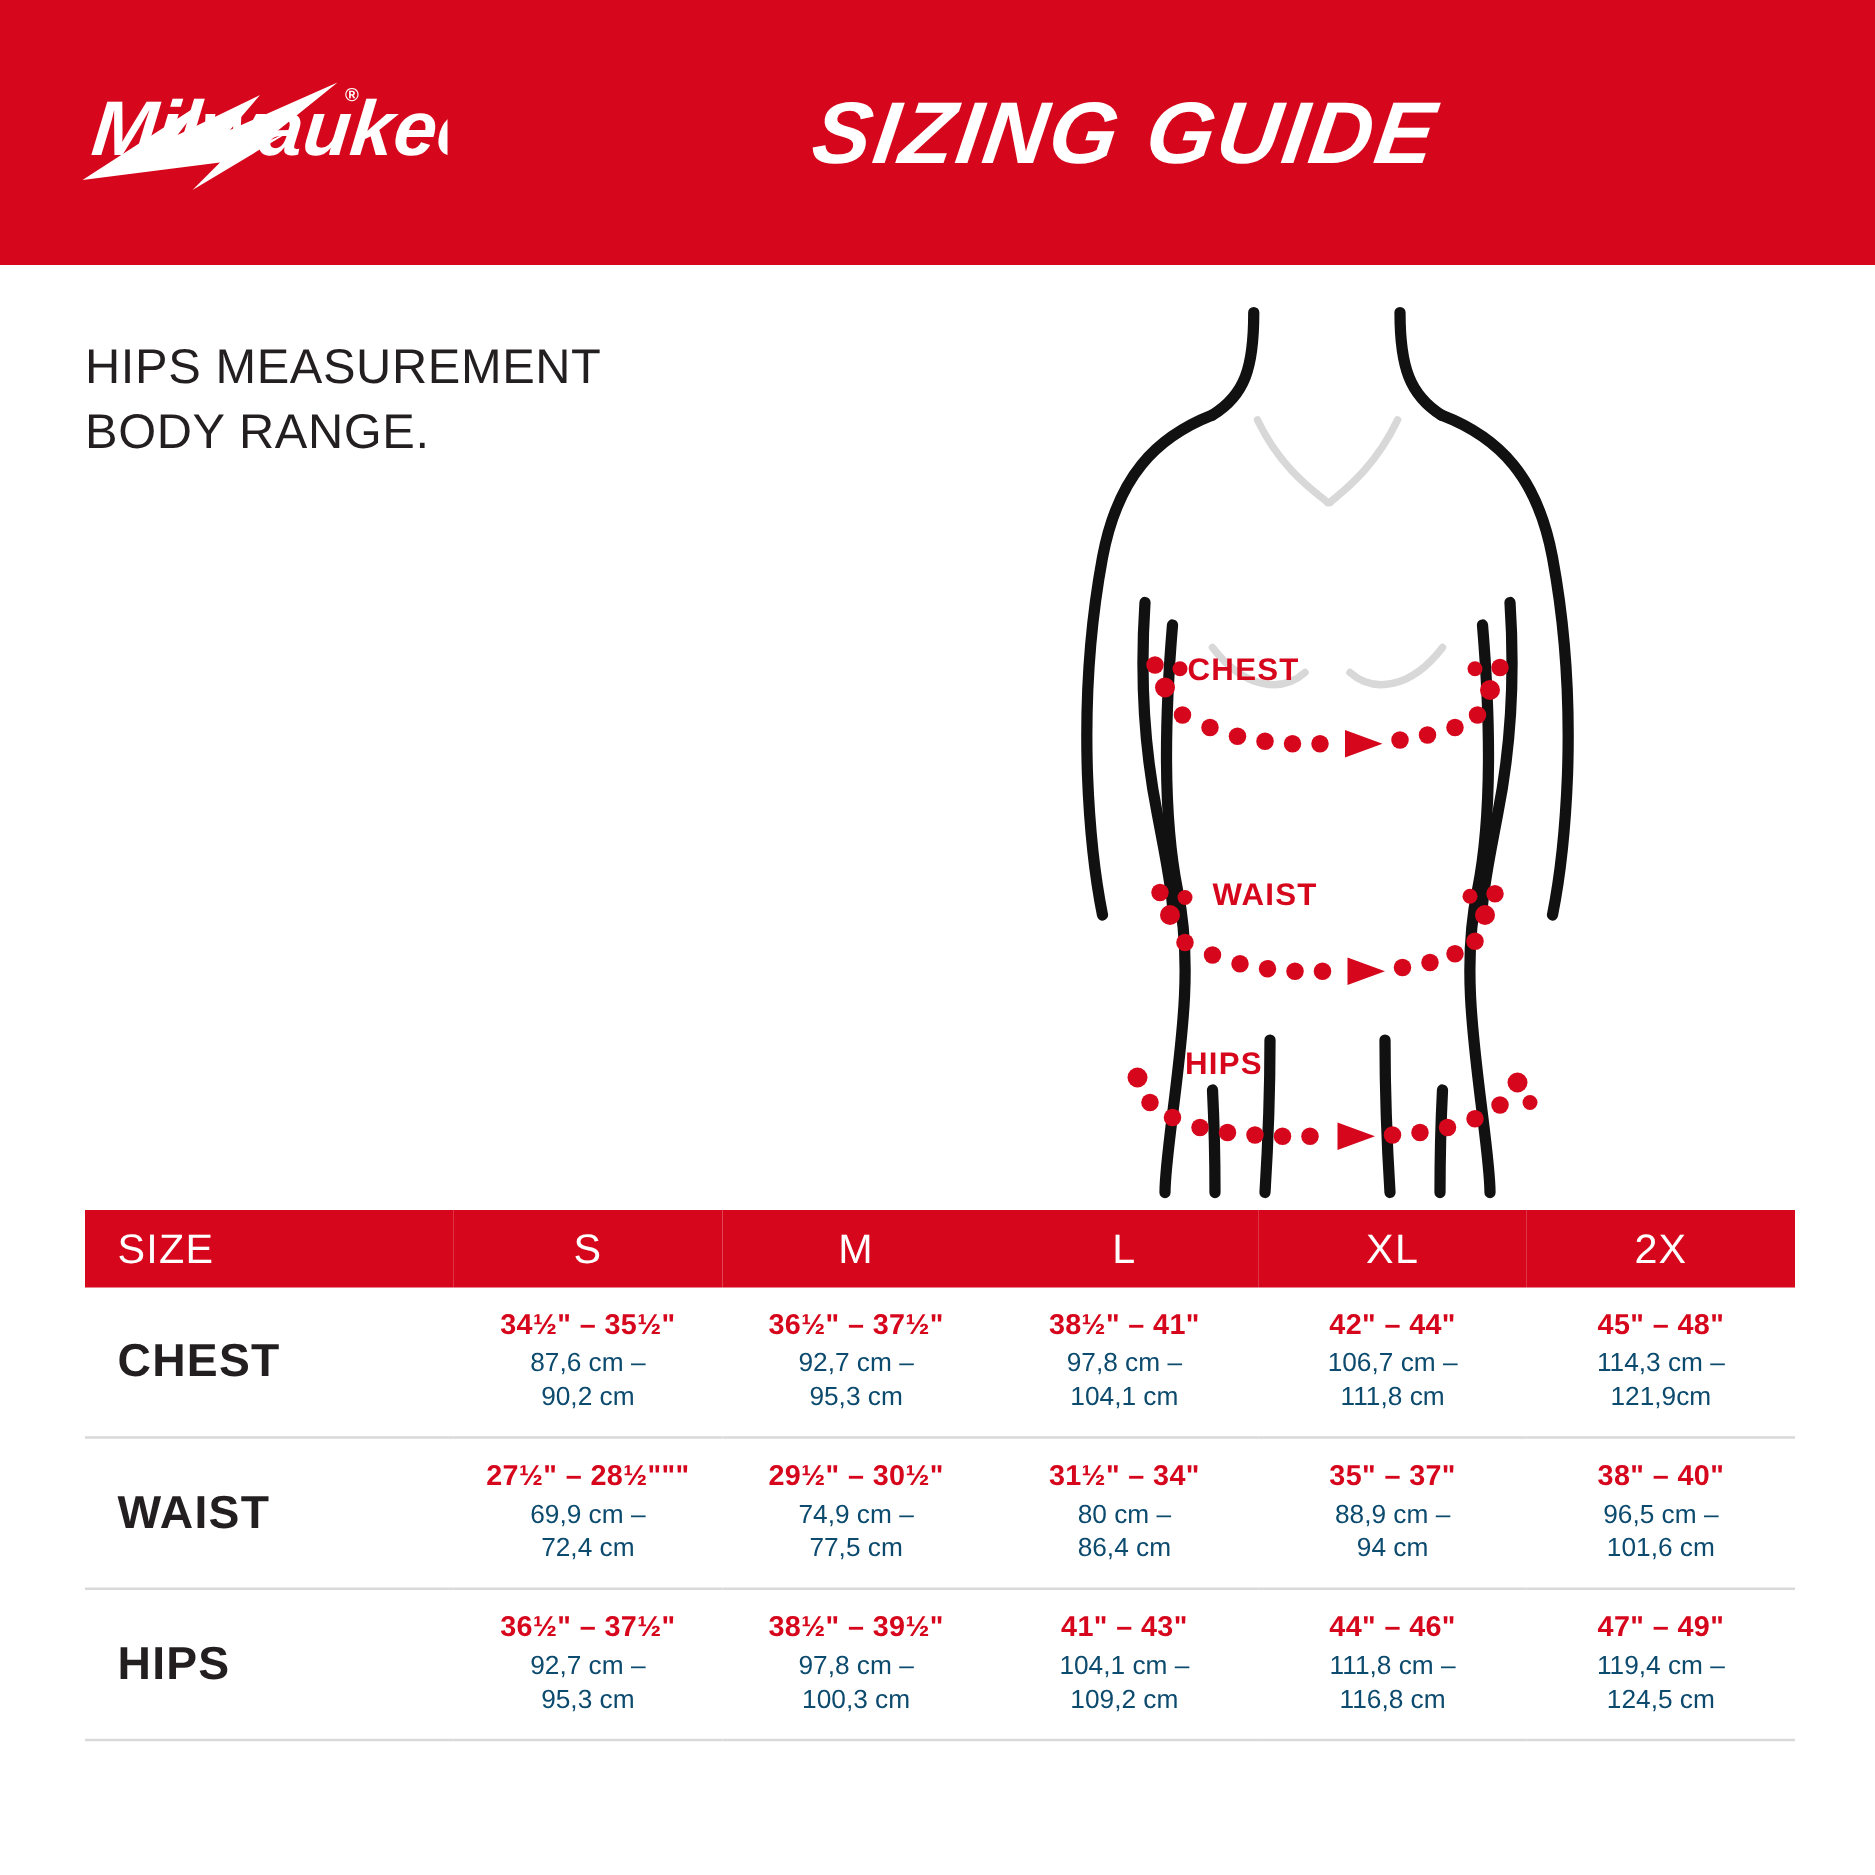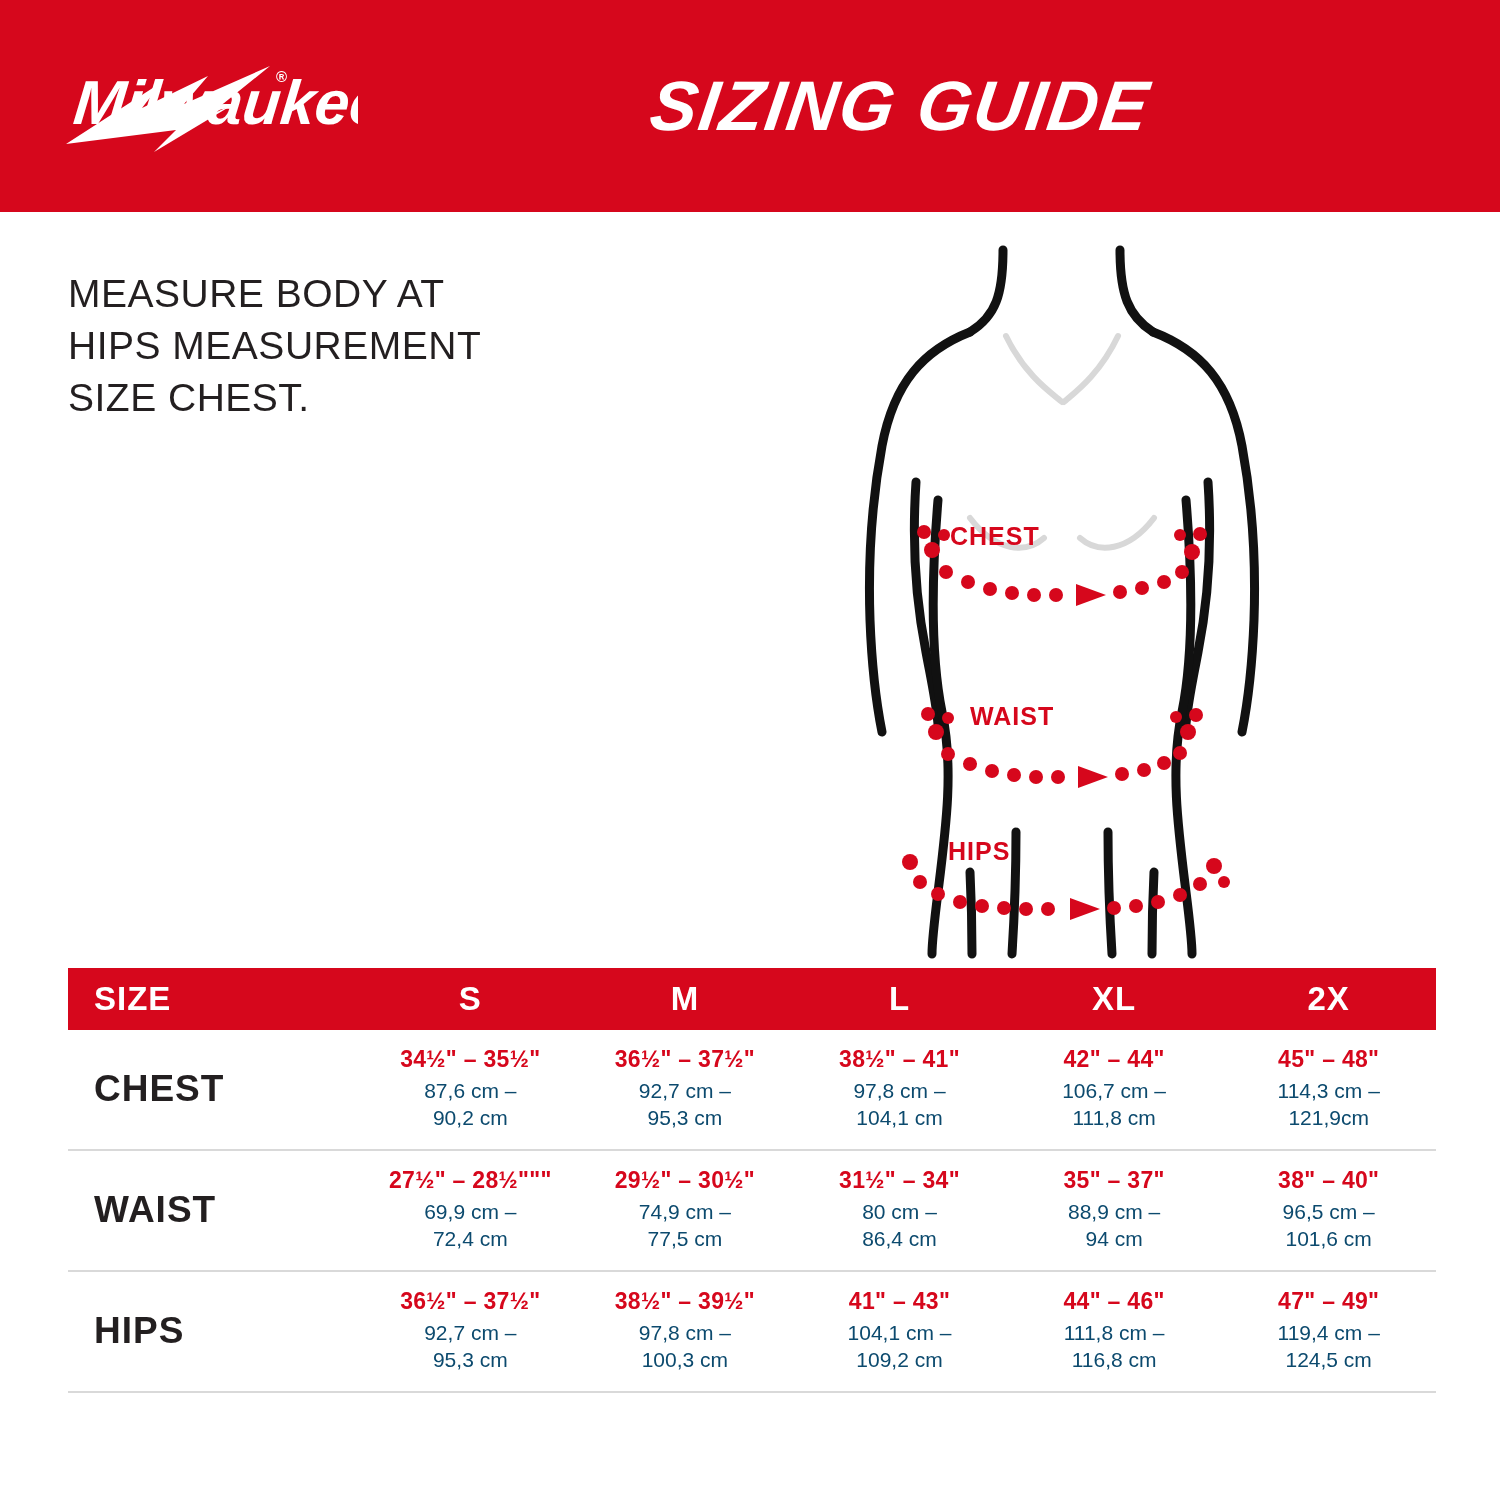--- a/index.html
+++ b/index.html
@@ -117,21 +117,21 @@
     border-collapse: collapse;
     table-layout: fixed;
   }
   thead tr {
     background: #d6071c;
     height: 62px;
   }
   thead th {
     color: #ffffff;
     font-size: 33px;
-    font-weight: bold;
+    font-weight: normal;
     letter-spacing: 1px;
     text-align: center;
     vertical-align: middle;
   }
   thead th.size-col {
     text-align: left;
     padding-left: 26px;
     width: 268px;
   }
   tbody tr {
@@ -177,23 +177,22 @@
         <text x="22" y="76" font-family="Liberation Sans, sans-serif" font-size="62" font-weight="bold" font-style="italic" fill="#ffffff" transform="skewX(-6)">Milwaukee</text>
       </svg>
     </div>
     <div class="reg-mark">®</div>
     <div class="header-title">
       <span>SIZING GUIDE</span>
     </div>
   </div>
 
   <div class="intro">
-    <div>MEASURE BODY AT</div>
     <div>HIPS MEASUREMENT</div>
-    <div>SIZE CHEST.</div>
+    <div>BODY RANGE.</div>
   </div>
 
   <div class="figure">
     <svg width="520" height="730" viewBox="0 0 520 730" xmlns="http://www.w3.org/2000/svg">
       <g fill="none" stroke="#111111" stroke-width="9" stroke-linecap="round" stroke-linejoin="round">
 
         <path d="M183 18 C183 62 176 84 150 100"></path>
         <path d="M300 18 C300 62 308 84 333 100"></path>
 
         <path d="M150 100 C104 118 74 150 62 214 C52 268 48 330 50 388 C52 440 56 470 62 500"></path>

